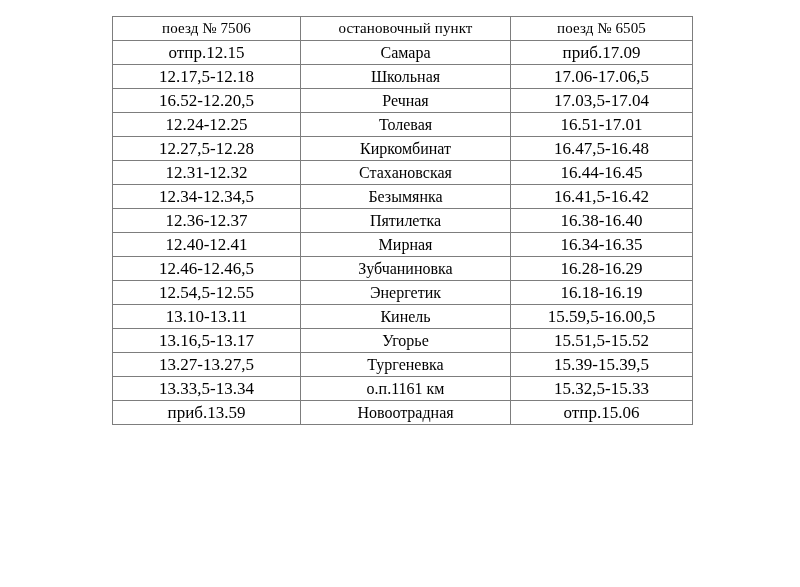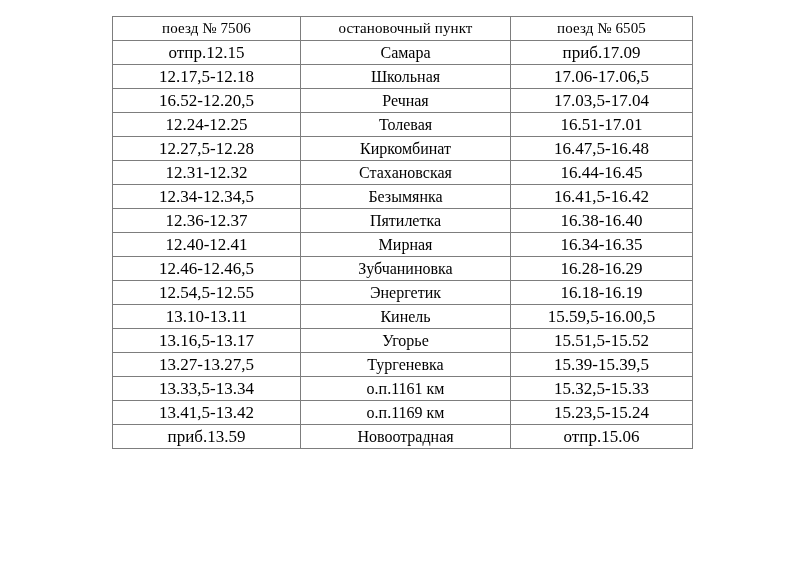--- a/index.html
+++ b/index.html
@@ -159,25 +159,20 @@
             <td class="time">13.27-13.27,5</td>
             <td class="stop">Тургеневка</td>
             <td class="time">15.39-15.39,5</td>
           </tr>
           <tr>
             <td class="time">13.33,5-13.34</td>
             <td class="stop">о.п.1161 км</td>
             <td class="time">15.32,5-15.33</td>
           </tr>
           <tr>
-            <td class="time">13.41,5-13.42</td>
-            <td class="stop">о.п.1169 км</td>
-            <td class="time">15.23,5-15.24</td>
-          </tr>
-          <tr>
             <td class="time">приб.13.59</td>
             <td class="stop">Новоотрадная</td>
             <td class="time">отпр.15.06</td>
           </tr>
         </tbody>
     </table>
   </div>
 </div>
 
 </body></html>

